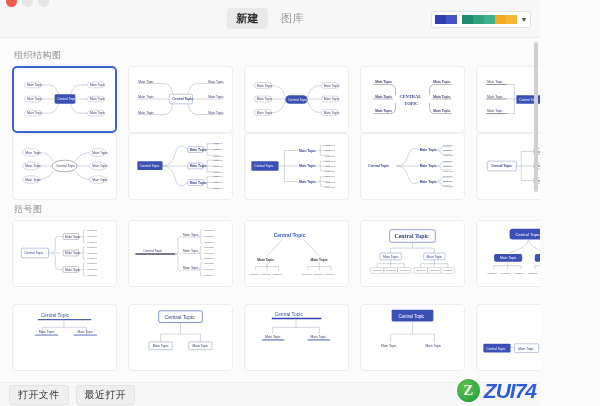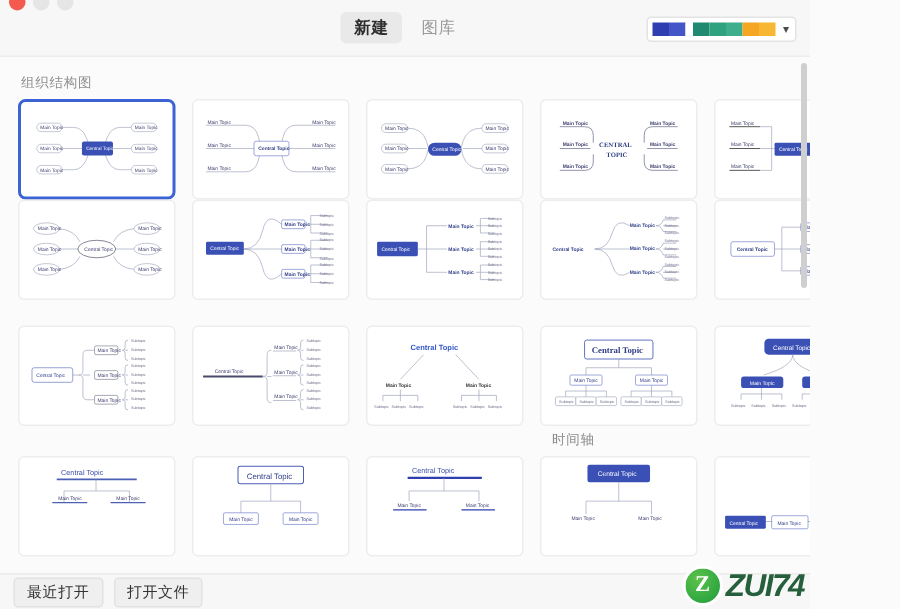--- a/index.html
+++ b/index.html
@@ -144,21 +144,21 @@
   .wm-logo {
     width: 27px; height: 27px; border-radius: 50%;
     background: radial-gradient(circle at 35% 30%, #5cc24a, #1d9b3c);
     display: flex; align-items: center; justify-content: center;
     color: #fff; font-weight: bold; font-size: 15px;
     font-family: "Liberation Serif", serif;
     border: 2px solid #ffffff;
   }
   .wm-text {
     font-size: 21px; font-weight: bold; font-style: italic;
-    color: #14532d; letter-spacing: -1px;
+    color: #1d4ed8; letter-spacing: -1px;
     font-family: "Liberation Sans", sans-serif;
     opacity: .92;
   }
 </style>
 </head>
 <body>
 
 <div id="app">
 
   <div class="titlebar">
@@ -450,20 +450,21 @@
               <rect class="nd" x="79" y="30" width="16" height="6" rx="1"></rect>
               <text class="tt-s" x="82" y="34.2">Subtopic</text>
             <path class="ln" d="M74 48 h5"></path>
               <rect class="nd" x="79" y="45" width="16" height="6" rx="1"></rect>
               <text class="tt-s" x="82" y="49.2">Subtopic</text>
           </svg>
         </div>
       </div>
 
       <div class="labels-row">
+        <div class="section-label">括号图</div>
         <div class="section-label" style="visibility:hidden">.</div>
       </div>
 
       <div class="row">
 
         <div class="card">
           <svg viewBox="0 0 105 67">
             <path class="ln" d="M36 33 h4 q3 0 3 -3 v-11 q0 -3 3 -3 h5 M43 33 h5 M40 33 q3 0 3 3 v11 q0 3 3 3 h5"></path>
             <rect class="nd" x="8" y="28" width="28" height="10" rx="1.5" style="stroke:#4b5fb5"></rect>
             <text class="tt" x="11" y="34.3" style="fill:#2f3d86">Central Topic</text>
@@ -577,21 +578,20 @@
               <text class="tt-s" x="66" y="55">Subtopic</text>
               <text class="tt-s" x="80" y="55">Subtopic</text>
           </svg>
         </div>
       </div>
 
       <div class="labels-row">
         <div class="section-label" style="visibility:hidden">.</div>
         <div class="section-label" style="visibility:hidden">.</div>
         <div class="section-label" style="visibility:hidden">.</div>
-        <div class="section-label">时间轴</div>
       </div>
 
       <div class="row">
 
         <div class="card">
           <svg viewBox="0 0 105 67">
             <text x="28" y="12" style="font-size:5px;fill:#3a4fa8;font-family:'Liberation Sans',sans-serif">Central Topic</text>
             <line x1="25" y1="15" x2="80" y2="15" style="stroke:#4b5fb5;stroke-width:1.2"></line>
             <path class="ln" d="M52 15 v8 M30 23 h45 M30 23 v8 M75 23 v8"></path>
             <line x1="22" y1="31" x2="46" y2="31" style="stroke:#4b5fb5;stroke-width:.9"></line>
@@ -653,22 +653,22 @@
       </div>
 
     </div>
 
     <div class="scrollbar">
       <div class="scrollthumb"></div>
     </div>
   </div>
 
   <div class="footer">
+    <div class="fbtn">打开文件</div>
     <div class="fbtn">最近打开</div>
-    <div class="fbtn">打开文件</div>
   </div>
 
   <div class="watermark">
     <div class="wm-logo">Z</div>
     <div class="wm-text">ZUI74</div>
   </div>
 
 </div>
 
 </body></html>

